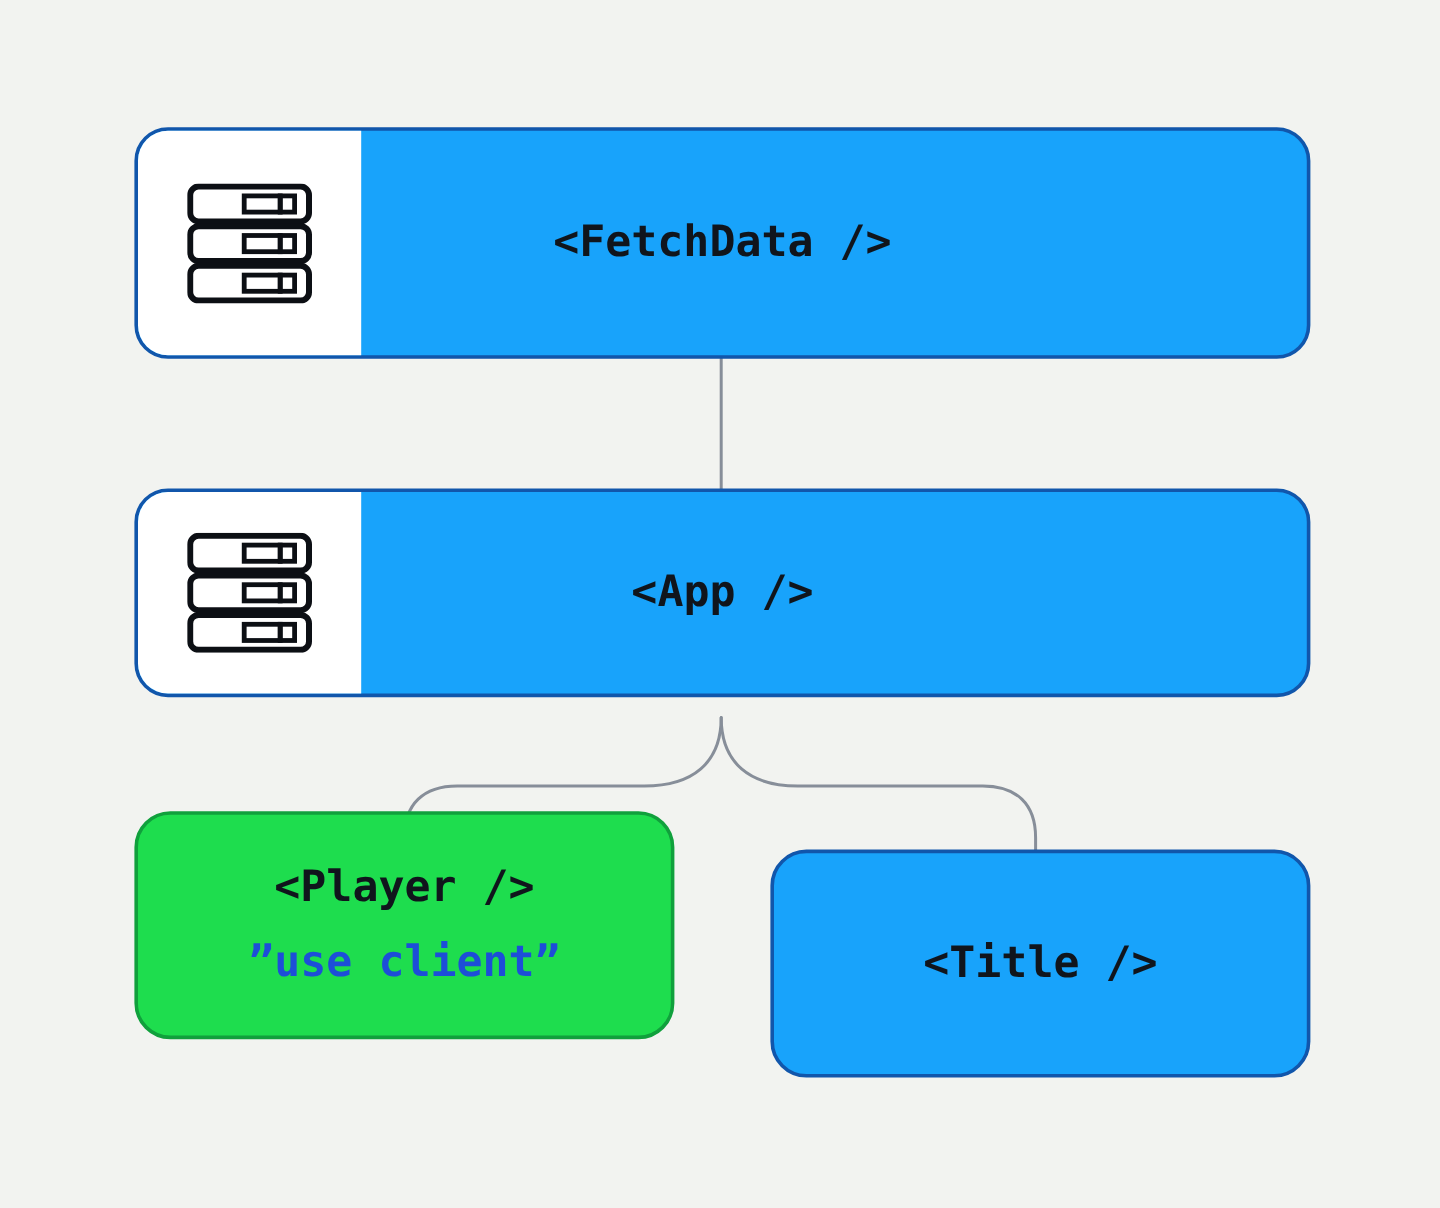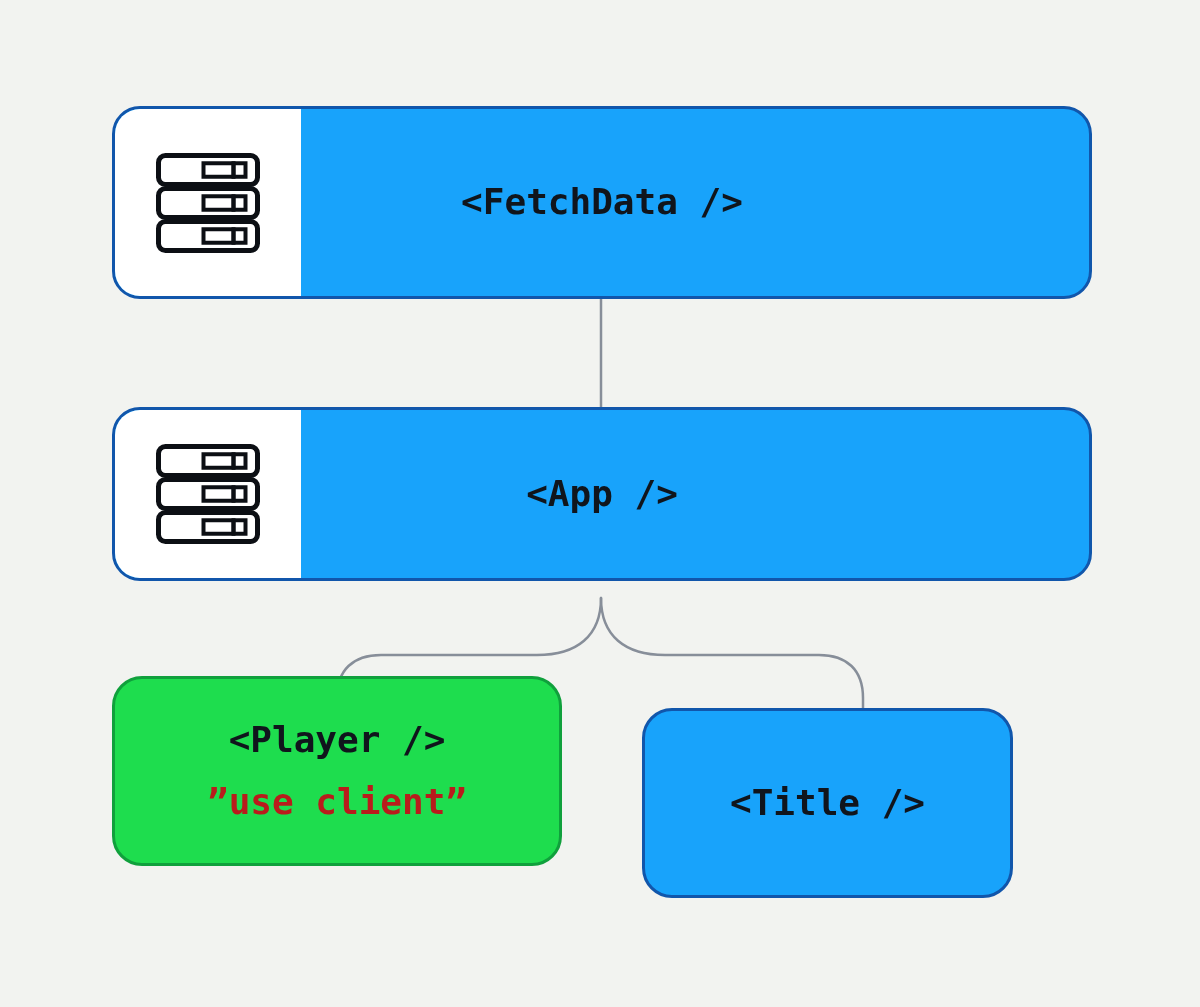--- a/index.html
+++ b/index.html
@@ -33,21 +33,21 @@
     background: #18a3fb;
     border: 3px solid #1156ab;
   }
   .node.green {
     background: #1edd4e;
     border: 3px solid #10a03c;
   }
   #node-fetchdata { left: 112px; top: 106px; width: 980px; height: 193px; }
   #node-app       { left: 112px; top: 407px; width: 980px; height: 174px; }
   #node-player    { left: 112px; top: 676px; width: 450px; height: 190px; border-radius: 30px; }
-  #node-title     { left: 642px; top: 708px; width: 371px; height: 190px; border-radius: 30px; }
+  #node-title     { left: 642px; top: 708px; width: 450px; height: 190px; border-radius: 30px; }
 
   .icon-panel {
     position: absolute;
     left: 0;
     top: 0;
     bottom: 0;
     width: 186px;
     background: #ffffff;
     border-radius: 25px 0 0 25px;
     display: flex;
@@ -63,21 +63,21 @@
     display: flex;
     flex-direction: column;
     align-items: center;
     justify-content: center;
     font-size: 36px;
     font-weight: 600;
     color: #10151c;
     line-height: 1.18;
   }
   .directive {
-    color: #b91c1c;
+    color: #1d4ed8;
     margin-top: 20px;
     font-weight: 600;
   }
   .server-icon-svg { display: block; }
 </style>
 </head>
 <body>
 
 <div class="canvas">
 

